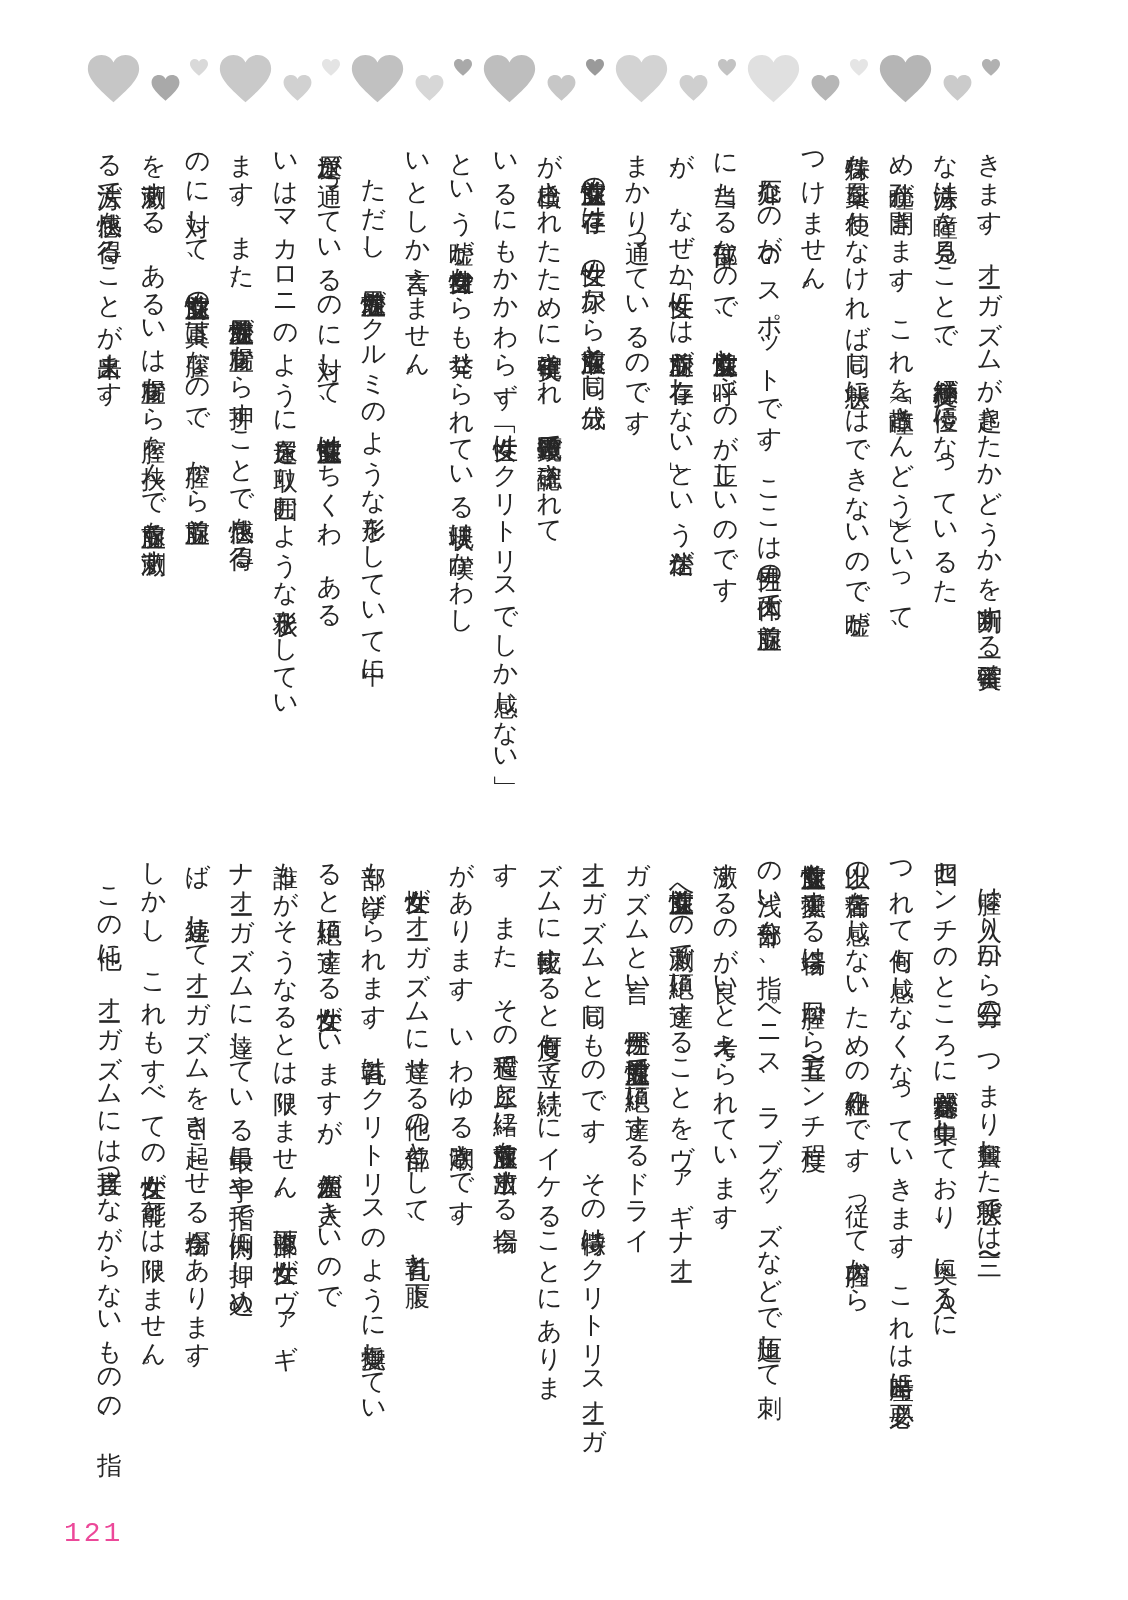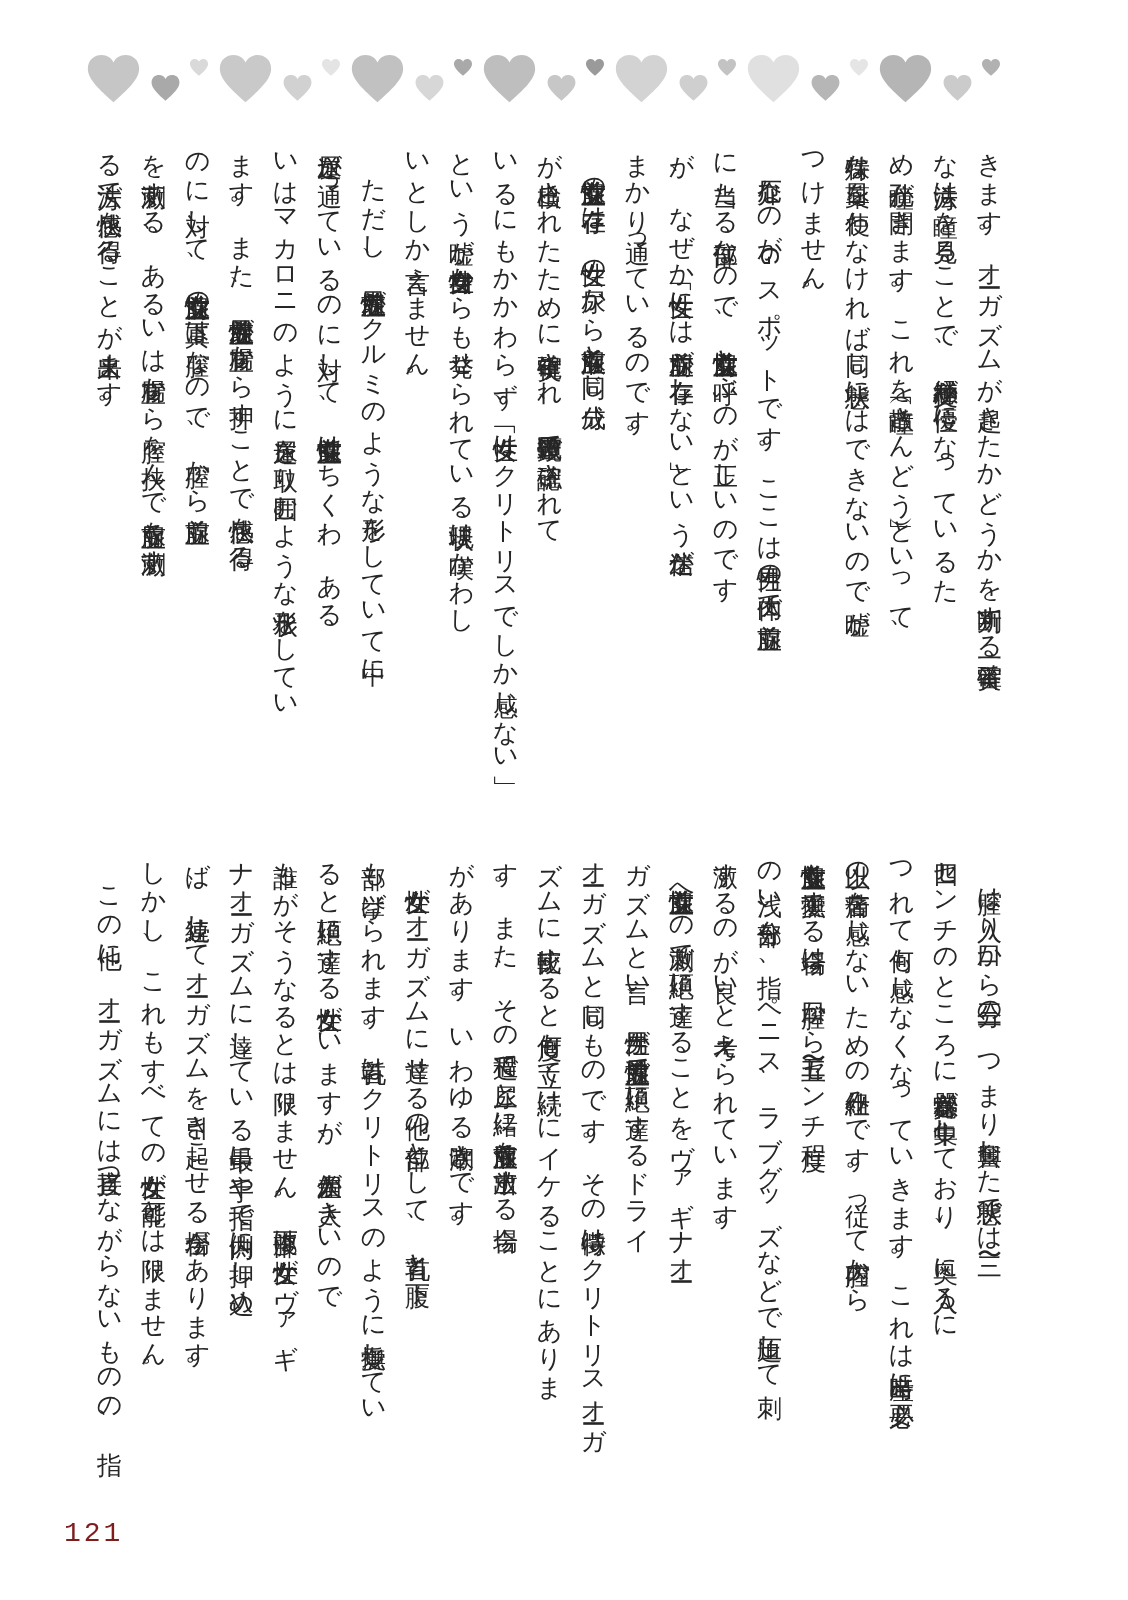--- a/index.html
+++ b/index.html
@@ -54,21 +54,21 @@
     white-space: pre-line;
   }
 
   .pagenum {
     position: absolute;
     left: 64px;
     top: 1518px;
     font-family: "Liberation Mono", "DejaVu Sans Mono", monospace;
     font-size: 28px;
     letter-spacing: 3px;
-    color: #7f1d1d;
+    color: #ec4899;
   }
 </style>
 </head>
 <body>
 
 <div class="page">
 
   <div class="hearts">
       <span class="heart large">
         <svg viewBox="0 0 100 90" xmlns="http://www.w3.org/2000/svg">

